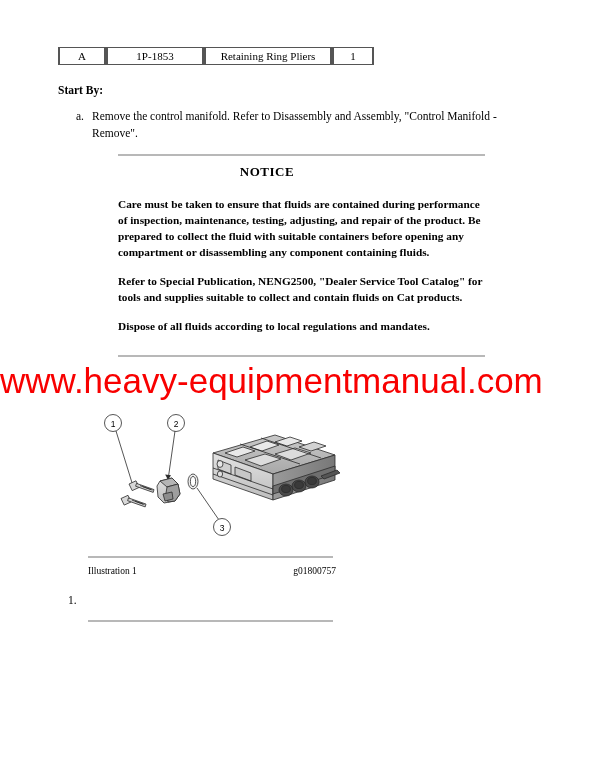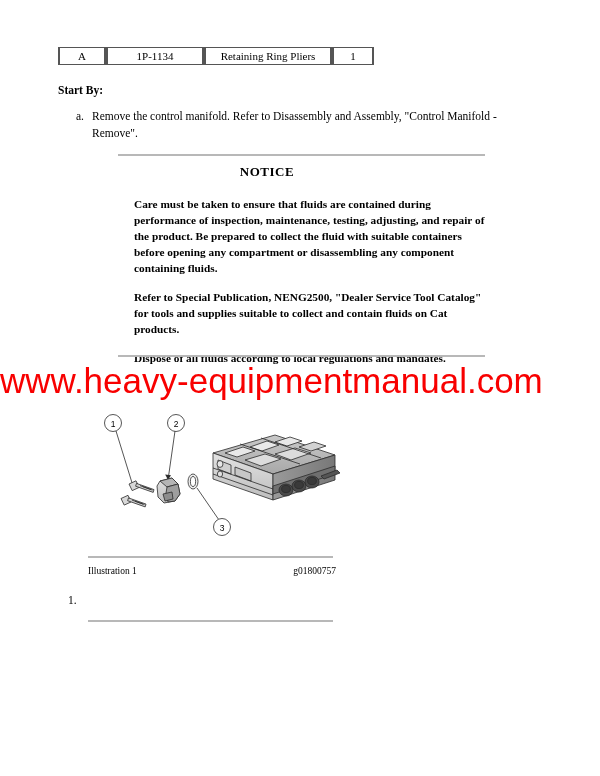--- a/index.html
+++ b/index.html
@@ -87,21 +87,21 @@
   }
   .notice-body {
     position: absolute;
     left: 118px;
     top: 196px;
     width: 372px;
     font-size: 11.3px;
     font-weight: bold;
     line-height: 1.42;
   }
-  .notice-body p { margin: 0 0 13px 16px; }
+  .notice-body p { margin: 0 0 13px 0; }
   .notice-body p:last-child { margin-bottom: 0; }
 
   
   .watermark {
     position: absolute;
     left: 0;
     top: 363px;
     width: 484px;
     text-align: center;
     font-family: "Liberation Sans", "DejaVu Sans", sans-serif;
@@ -149,21 +149,21 @@
 </head>
 <body>
 
 <table class="tool-table">
   <tbody>
       <tr>
     <td class="c-a">
       <span class="cellwrap">A</span>
     </td>
     <td class="c-part">
-      <span class="cellwrap">1P-1134</span>
+      <span class="cellwrap">1P-1853</span>
     </td>
     <td class="c-desc">
       <span class="cellwrap">Retaining Ring Pliers</span>
     </td>
     <td class="c-qty">
       <span class="cellwrap">1</span>
     </td>
   </tr>
 </tbody>
   </table>

